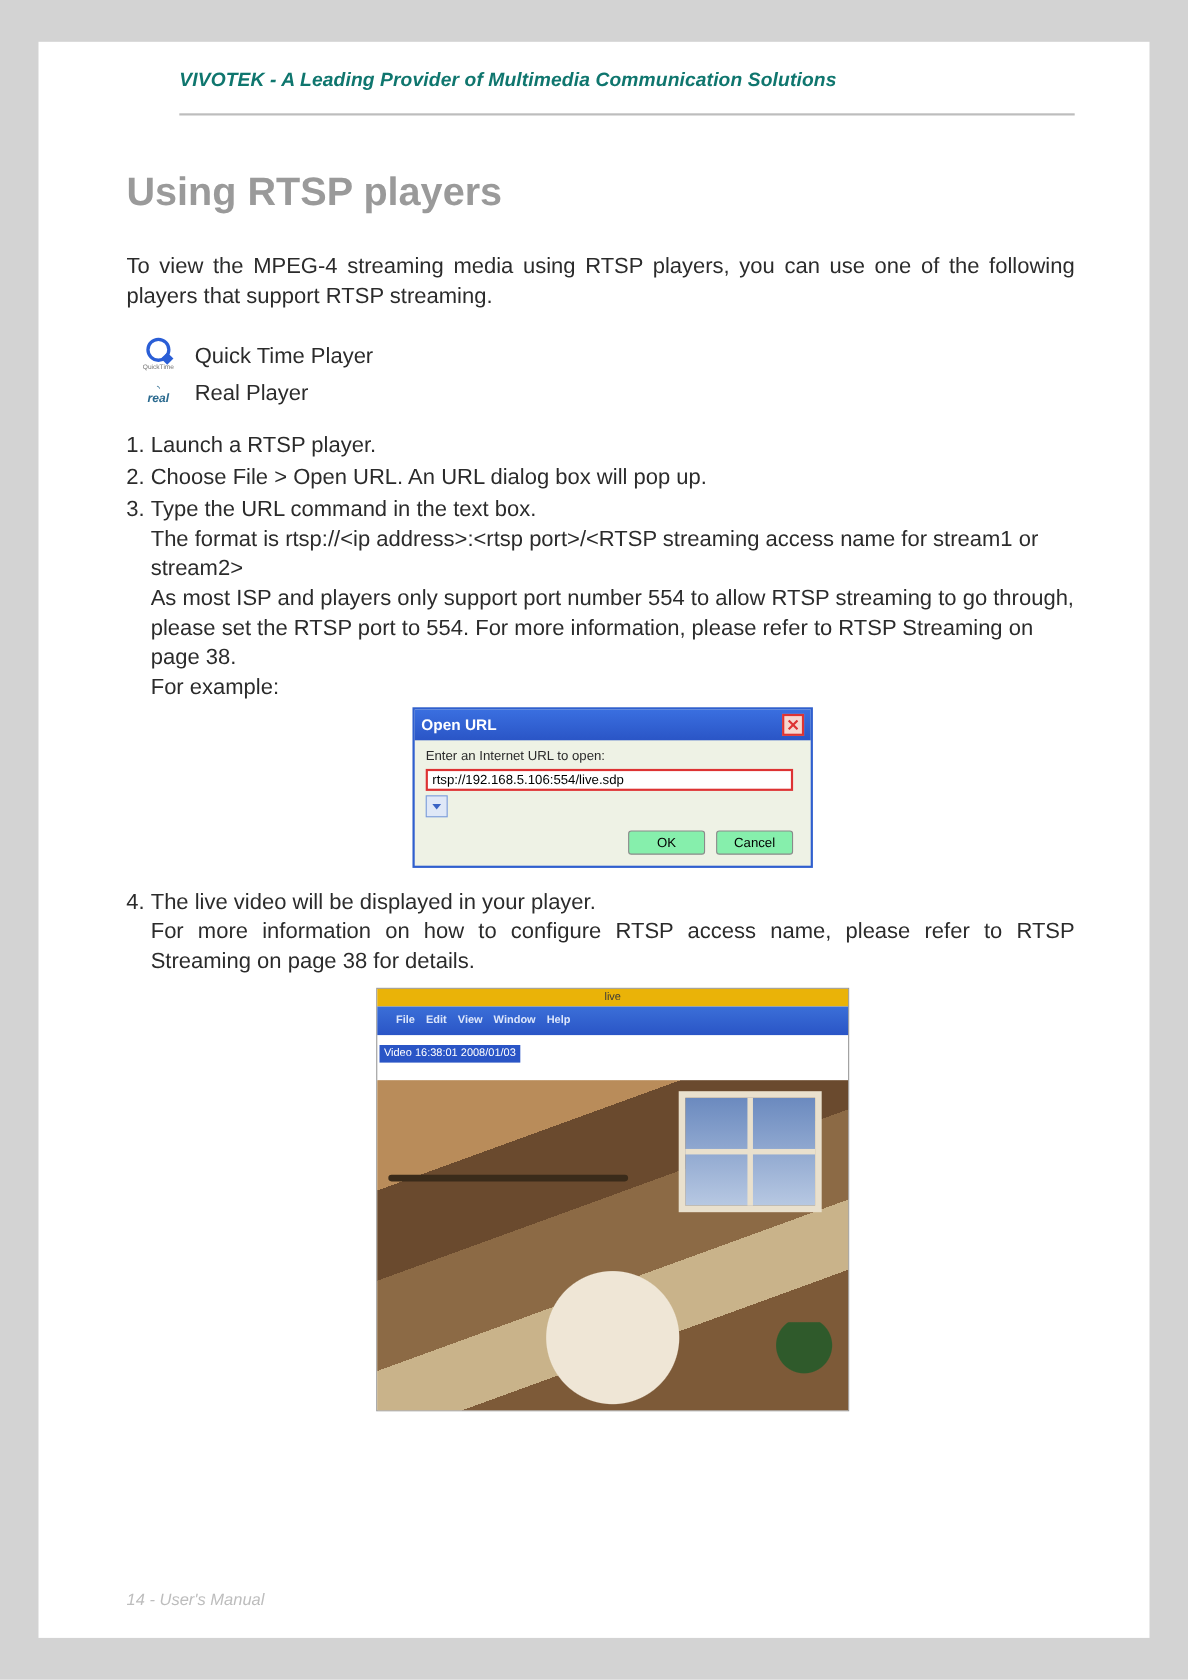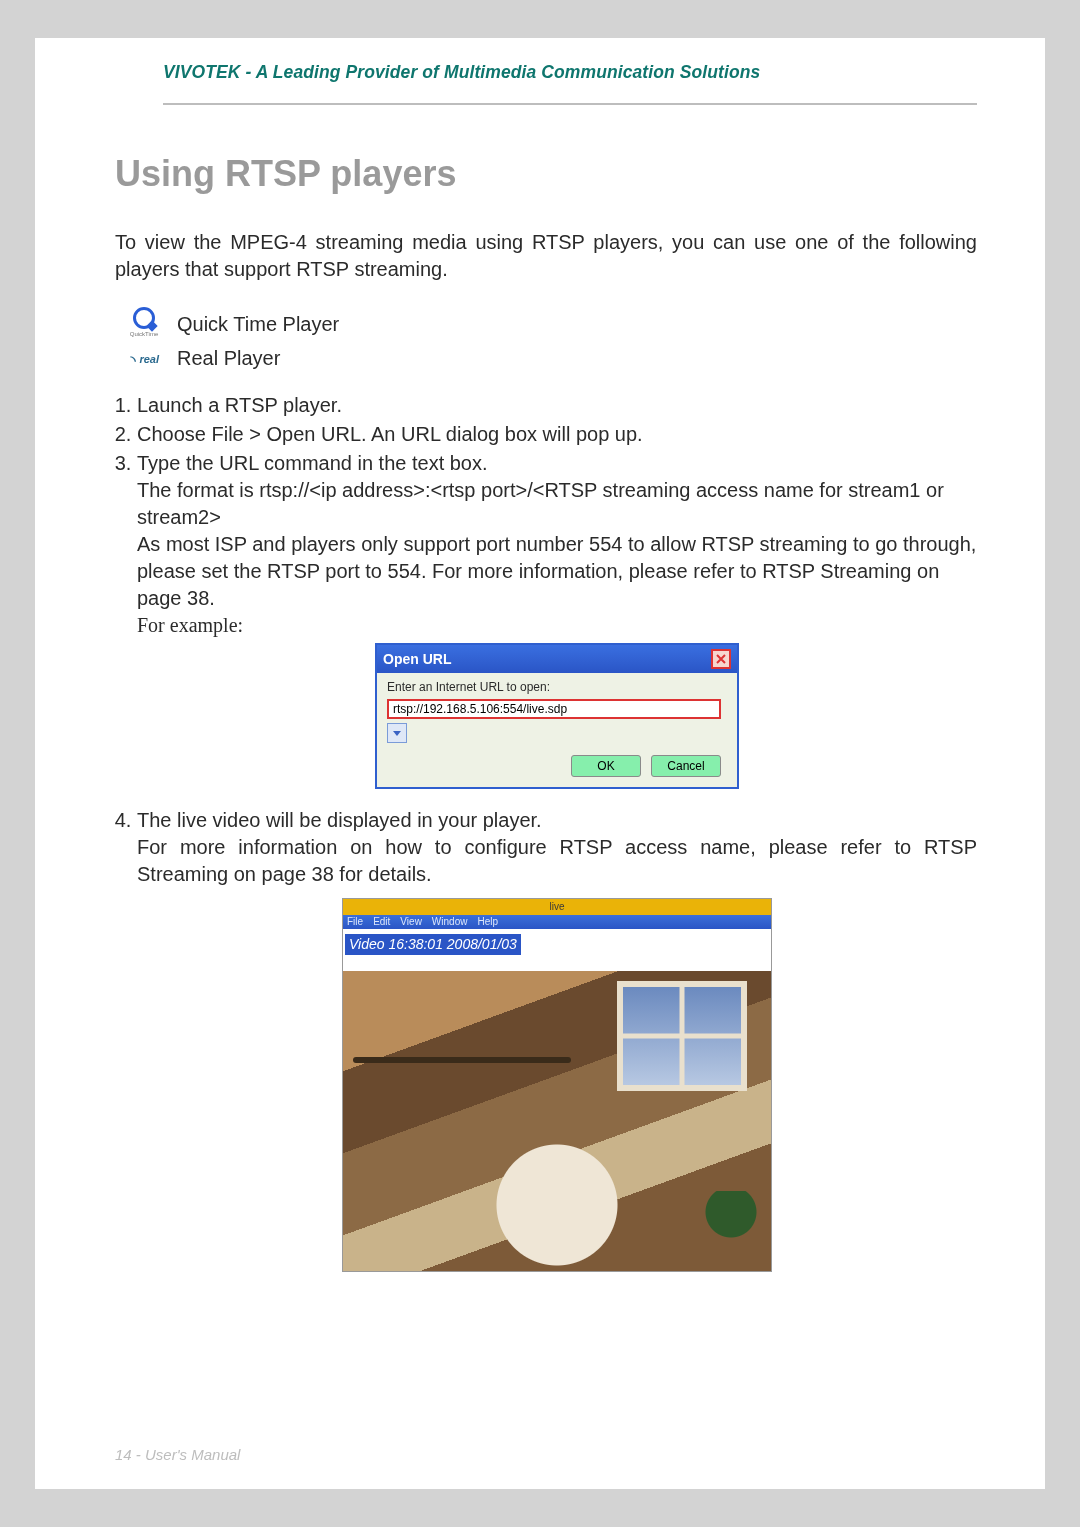--- a/index.html
+++ b/index.html
@@ -58,35 +58,35 @@
   }
   .qt-circle::after {
     content: ""; position: absolute; right: -4px; bottom: -4px;
     width: 8px; height: 8px; background: #2a5ed6;
     transform: rotate(45deg);
   }
   .qt-sub { font-size: 6px; color: #777; margin-top: 2px; }
   .real-icon {
     width: 30px; height: 18px; font-size: 11px;
     font-style: italic; font-weight: bold; color: #2b6a8f;
-    display:flex;align-items:center;gap:2px;
+    display:flex;align-items:center;gap:2px;flex-direction:column;
   }
   .real-icon svg { width: 12px; height: 12px; }
   .player-label { font-size: 20px; color: #2b2b2b; }
 
   ol.steps {
     list-style: decimal;
     margin-left: 0;
     padding-left: 22px;
     font-size: 20px;
     color: #2b2b2b;
   }
   ol.steps > li { margin-bottom: 2px; line-height: 1.35; }
   ol.steps > li .sub { display:block; }
-  .example-lead { display:block;font-family:Liberation Serif, serif; }
+  .example-lead { display:block; }
 
   .dialog-wrap {
     display:flex; justify-content:center;
     margin: 4px 0 18px 0;
   }
   .openurl {
     width: 364px;
     border: 2px solid #2f5fcf;
     background: #eef2e5;
     font-size: 13px;
@@ -128,26 +128,26 @@
   .video-wrap { display:flex; justify-content:center; margin-top: 10px; }
   .video-player {
     width: 430px; border: 1px solid #999;
   }
   .vp-titlebar {
     background: #eab308; height: 16px; font-size: 10px; color:#3a3a3a;
     text-align:center; line-height:16px;
   }
   .vp-menubar {
     background: linear-gradient(#3b6fd8,#2a55c6);
-    color: #dce6fb; font-size: 10px; padding: 0 4px; height: 14px;
-    display:flex; gap:10px; align-items:center;
+    color: #dce6fb; font-size: 10px; padding: 0 17px; height: 26px;
+    display:flex; gap:10px; align-items:center;font-weight:bold;
   }
   .vp-label {
-    background:#2a55c6; color:#fff; font-size:14px; padding:1px 4px;
-    display:inline-block; margin:2px 0 16px 2px;font-style:italic;
+    background:#2a55c6; color:#fff; font-size:10px; padding:1px 4px;
+    display:inline-block; margin:2px 0 16px 2px;
   }
   .vp-frame {
     width: 100%; height: 300px;
     background:
       radial-gradient(circle at 50% 78%, #efe6d6 0 60px, transparent 61px),
       linear-gradient(160deg, #b98c5a 0 22%, #6a4a2e 22% 40%, #8c6a45 40% 58%, #c9b38a 58% 72%, #7d5a38 72% 100%),
       linear-gradient(#f3ede0, #d9cdb5);
     position:relative;
   }
   .vp-frame .window {

